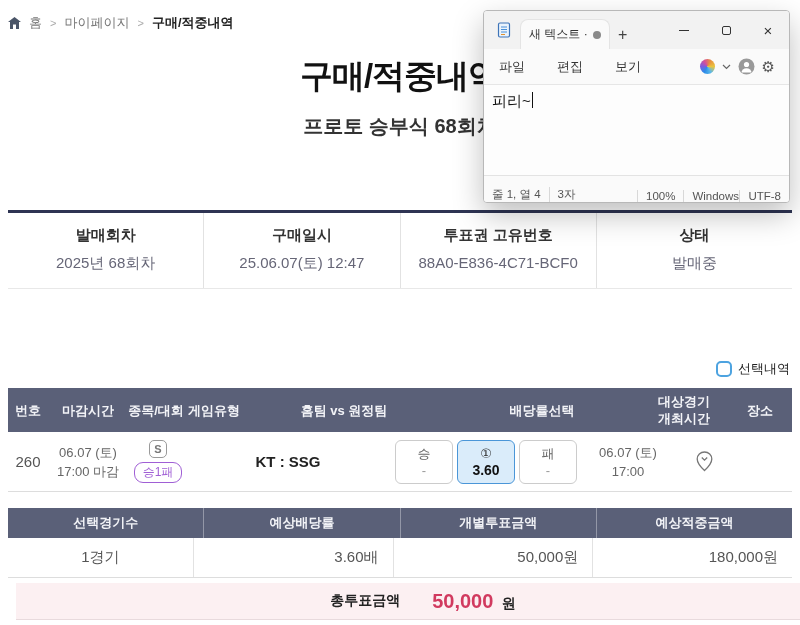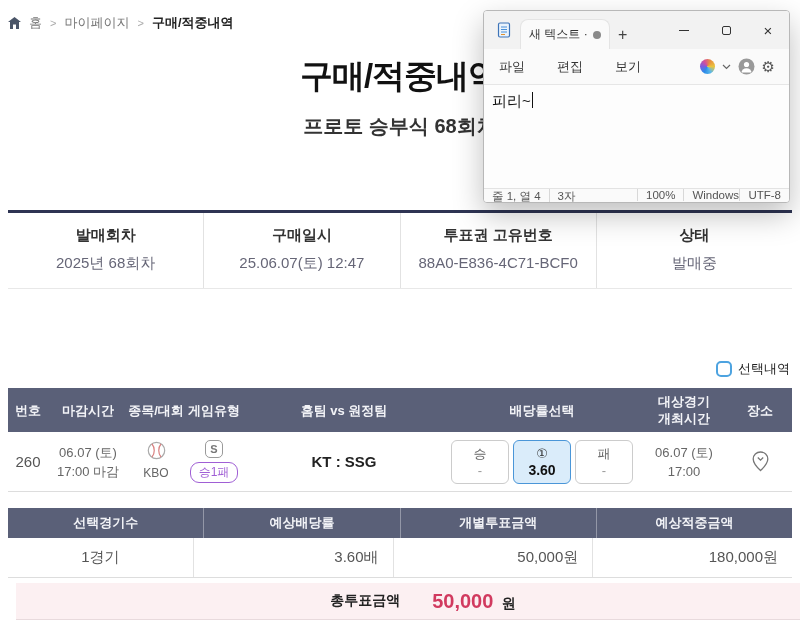--- a/index.html
+++ b/index.html
@@ -102,21 +102,21 @@
   .np-menu { border:none; background:none; font-family:inherit; font-size:13px; color:#333;
     padding:6px 9px; cursor:pointer; border-radius:4px; }
   .np-menu + .np-menu { margin-left:14px; }
   .np-right { margin-left:auto; display:flex; align-items:center; gap:7px; padding-right:8px; }
   .copilot { width:15px; height:15px; border-radius:50%; display:block;
     background:conic-gradient(from 210deg,#2b8ce8,#7b5ce0,#d64f9a,#e8913d,#eac43d,#5bb8e8,#2b8ce8); }
   .chev svg, .person svg { display:block; }
   .gear { font-size:15px; color:#555; cursor:pointer; font-family:"DejaVu Sans",sans-serif; }
   .np-editor { flex:1; background:#fdfdfd; padding:7px 8px; font-size:15px; color:#111; }
   .caret { display:inline-block; width:1.5px; height:16px; background:#111; vertical-align:-2px; margin-left:1px; }
-  .np-status { height:14px; background:#fafafa; border-top:1px solid #e3e3e3; display:flex; align-items:flex-start;
+  .np-status { height:27px; background:#fafafa; border-top:1px solid #e3e3e3; display:flex; align-items:flex-end;
     font-size:11.5px; color:#555; }
   .st { padding:0 8px; white-space:nowrap; }
   .st.div { border-left:1px solid #d8d8d8; }
   .st-right { margin-left:auto; display:flex; align-items:center; }
   .st.clip { max-width:56px; overflow:hidden; }
 </style>
 </head>
 <body>
 
 <div class="page">
@@ -176,30 +176,20 @@
         <span>개최시간</span>
       </div>
       <div class="gc c8">장소</div>
     </div>
 
     <div class="gt-row">
       <div class="gc c1 row-no">260</div>
       <div class="gc c2 two-line">
         <span>06.07 (토)</span>
         <span>17:00 마감</span>
-      </div>
-      <div class="gc c3">
-        <span>
-          <svg width="19" height="19" viewBox="0 0 19 19">
-            <circle cx="9.5" cy="9.5" r="8.2" fill="#fff" stroke="#aaa" stroke-width="1.2"></circle>
-            <path d="M5 3 C8 6.5 8 12.5 5 16" fill="none" stroke="#d98080" stroke-width="1.2"></path>
-            <path d="M14 3 C11 6.5 11 12.5 14 16" fill="none" stroke="#d98080" stroke-width="1.2"></path>
-          </svg>
-        </span>
-        <span class="league-label">KBO</span>
       </div>
       <div class="gc c4">
         <span class="type-letter">S</span>
         <span class="type-badge">승1패</span>
       </div>
       <div class="gc c5 match-name">KT : SSG</div>
       <div class="gc c6 odds-group">
         <button class="odds-btn">
           <span class="ob-label">승</span>
           <span class="ob-value">-</span>

